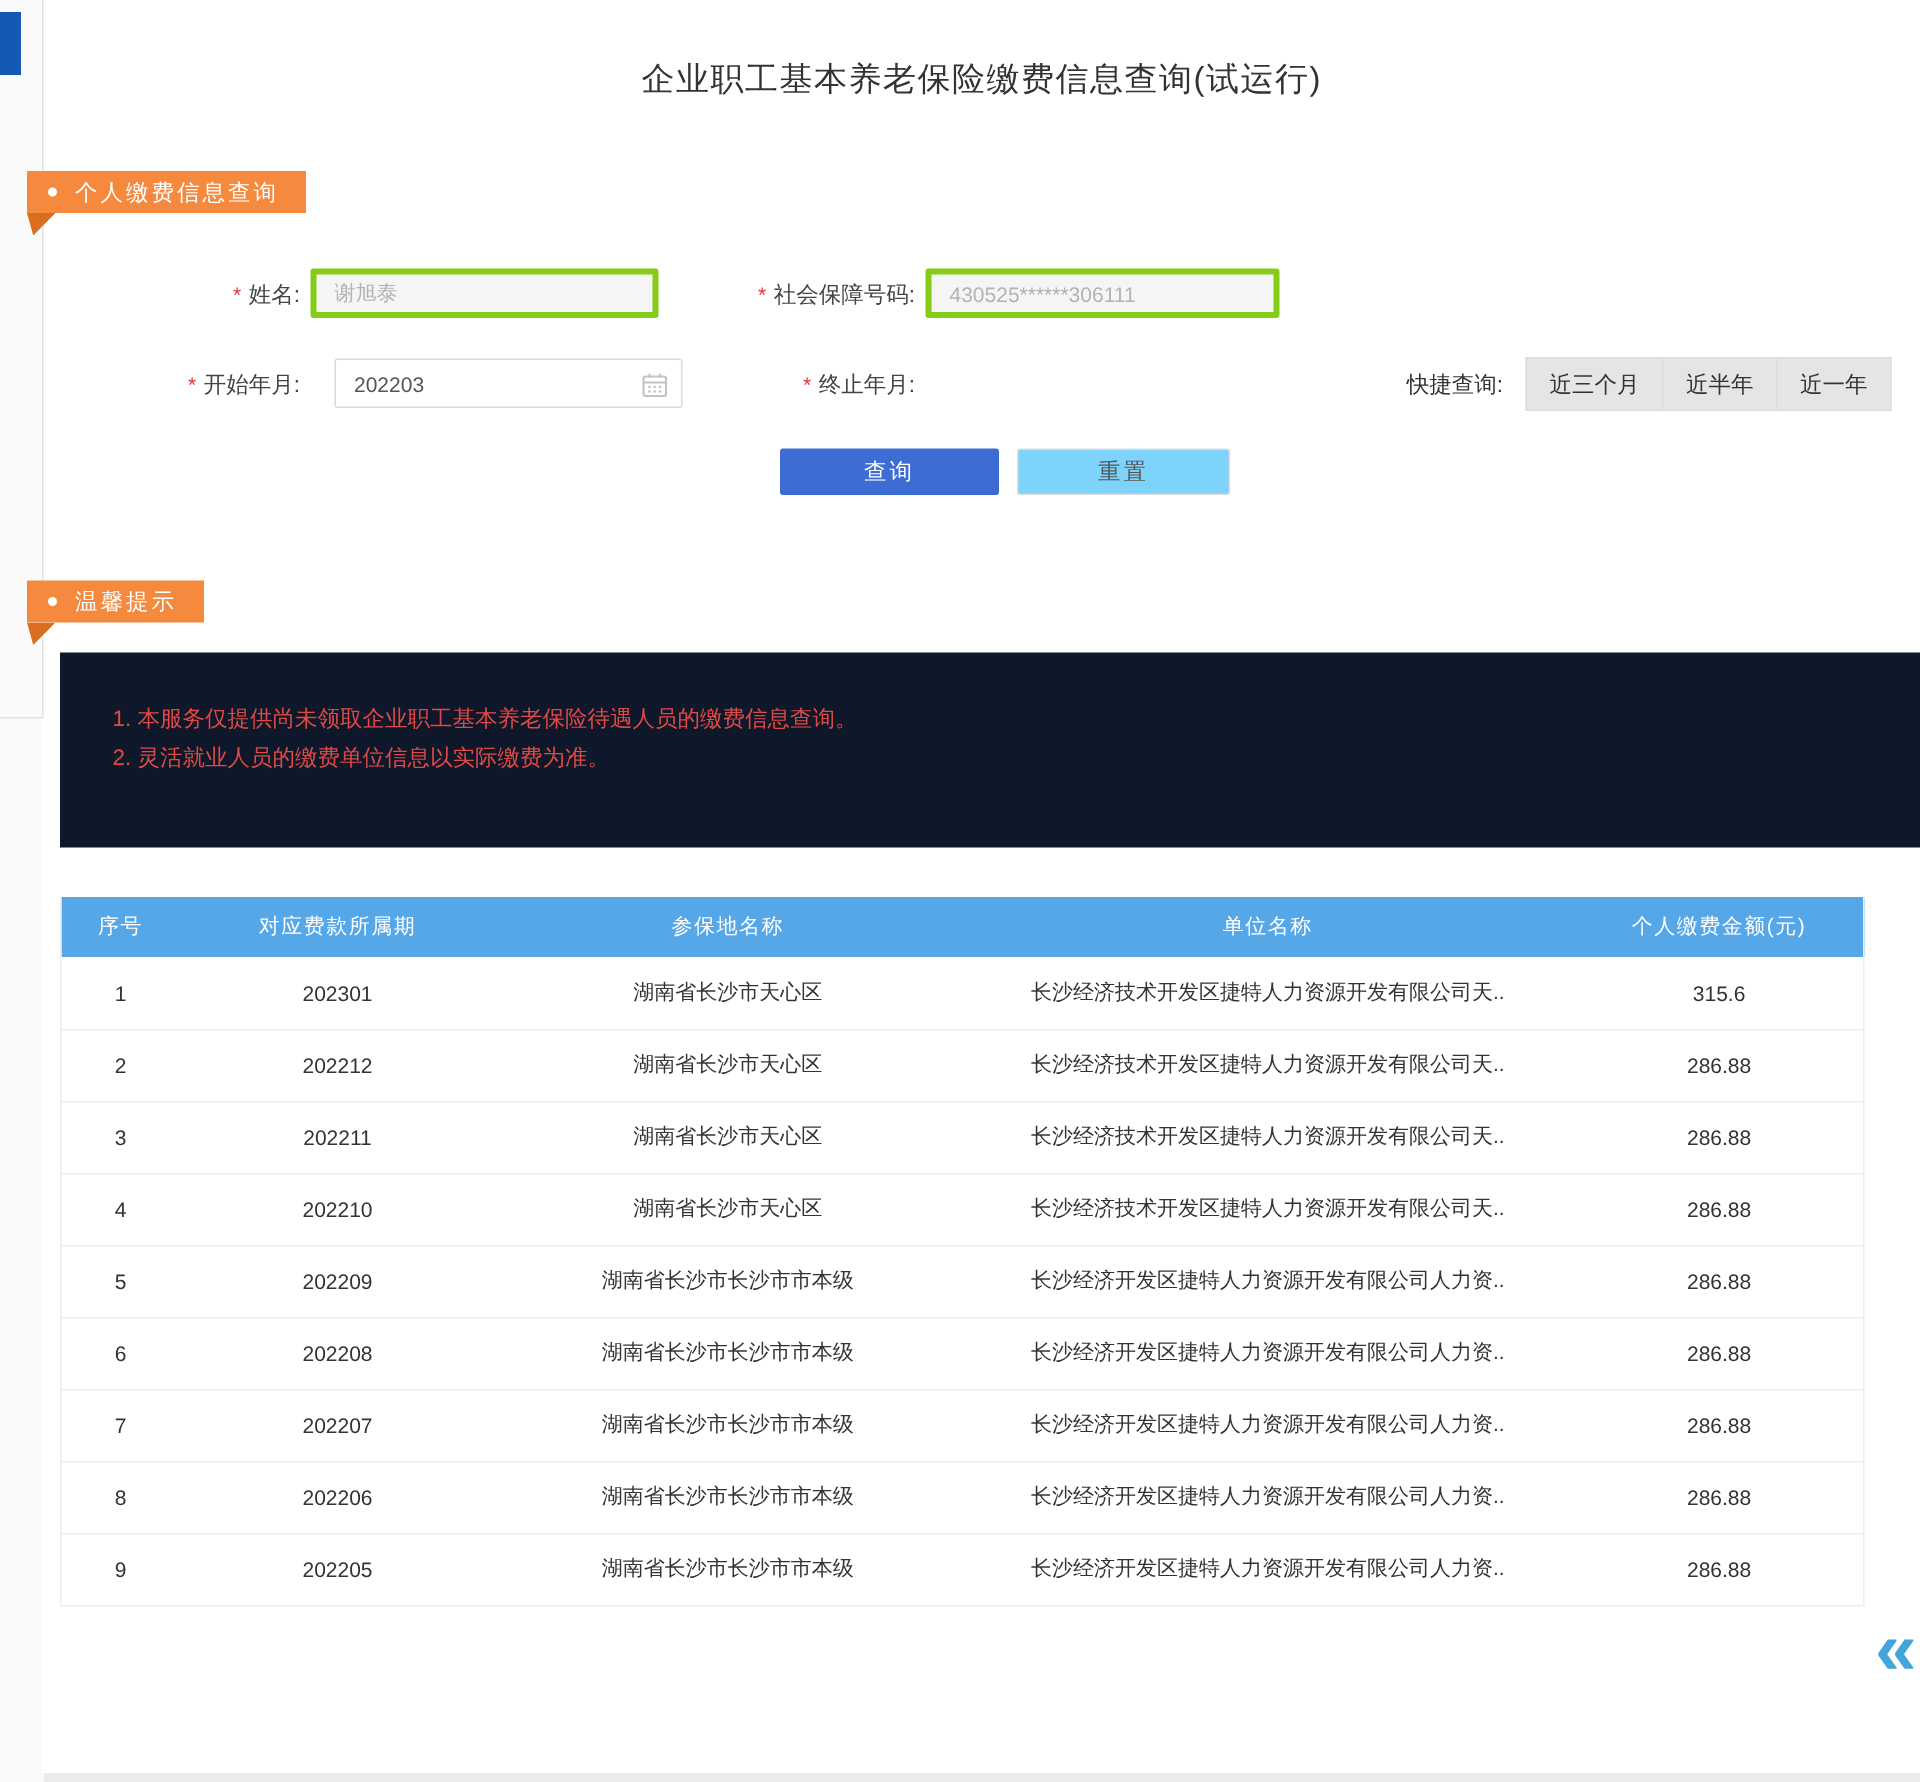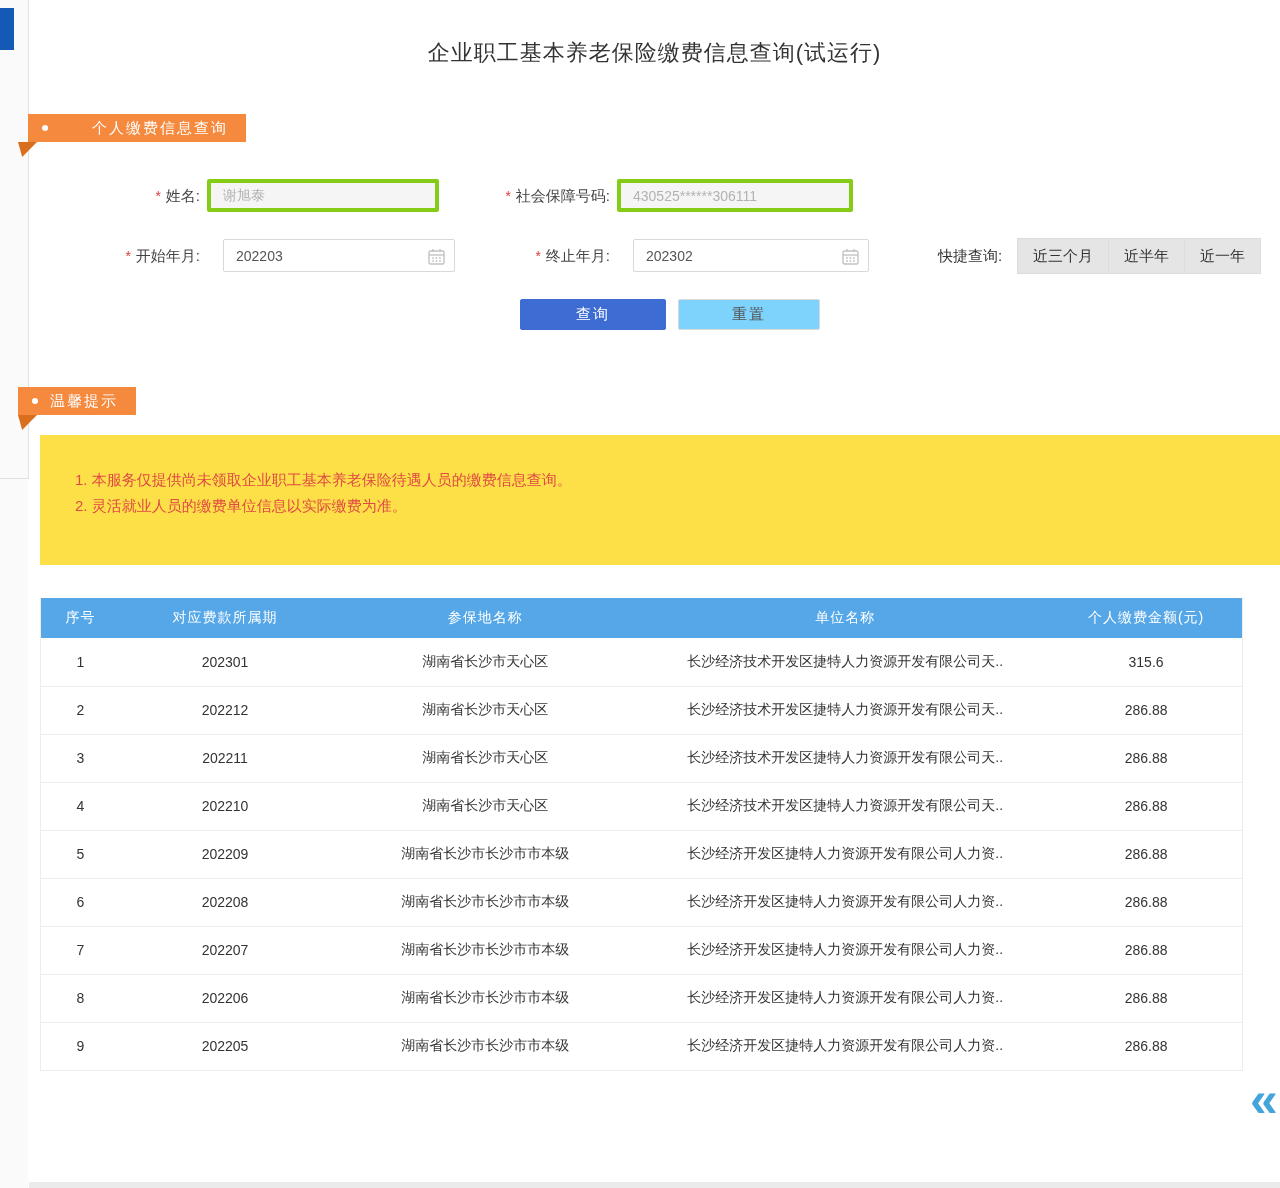--- a/index.html
+++ b/index.html
@@ -14,21 +14,21 @@
   .side-tab { position:absolute; left:0; top:8px; width:14px; height:42px; background:#1359b5; }
 
   
   .title { position:absolute; left:29px; right:0; top:38px; text-align:center;
     font-size:22px; font-weight:500; color:#333; letter-spacing:1px; }
 
   
   .badge { position:absolute; height:28px; background:#f5893e; color:#fff; font-size:15px;
     display:flex; align-items:center; padding:0 18px 0 14px; letter-spacing:2px; }
   .badge .dot { width:6px; height:6px; border-radius:50%; background:#fff; margin-right:12px; flex:0 0 auto; }
-  .badge-query { left:28px; top:114px;gap:32px; }
+  .badge-query { left:18px; top:114px; }
   .badge-tips  { left:18px; top:387px;align-items:center; }
   .fold { position:absolute; width:19px; height:15px; background:#d96f1d;
     clip-path:polygon(0 0,100% 0,22% 100%); }
   .fold-query { left:18px; top:142px; }
   .fold-tips  { left:18px; top:415px; }
 
   
   .form-label { position:absolute; font-size:15px; color:#444; text-align:right; }
   .req { color:#e03a3a; margin-right:5px; font-size:14px; }
   .lbl-name  { left:80px;  top:187px; width:120px; }
@@ -53,21 +53,21 @@
   .quick-btn { height:36px; padding:0 15px; background:#e5e5e5; border:1px solid #dcdcdc;
     font-size:15px; color:#333; margin-left:-1px; cursor:pointer; font-family:inherit; white-space:nowrap; }
   .quick-btn:first-child { margin-left:0; }
 
   .btn { position:absolute; height:31px; font-size:15px; border-radius:2px; cursor:pointer;
     font-family:inherit; letter-spacing:2px; }
   .btn-query { left:520px; top:299px; width:146px; background:#3d6cd3; border:1px solid #3d6cd3; color:#fff; }
   .btn-reset { left:678px; top:299px; width:142px; background:#7dd3fc; border:1px solid #d9d9d9; color:#555; }
 
   
-  .tips-panel { position:absolute; left:40px; top:435px; width:1240px; height:130px; background:#fde047; }
+  .tips-panel { position:absolute; left:40px; top:435px; width:1240px; height:130px; background:#0f172a; }
   .tips-panel .line { margin-left:35px; font-size:15px; color:#e04a45; line-height:26px; }
   .tips-panel .line:first-child { margin-top:32px; }
 
   
   .data-table { position:absolute; left:40px; top:598px; width:1203px; border-collapse:collapse;
     border:1px solid #ededed; border-top:none; }
   .data-table th { background:#55a7e8; color:#fff; font-size:14px; font-weight:normal;
     height:40px; text-align:center; letter-spacing:1px; }
   .data-table td { height:48px; text-align:center; font-size:14px; color:#333;
     border-bottom:1px solid #ededed; background:#fff; white-space:nowrap; overflow:hidden; }
@@ -112,35 +112,20 @@
       <circle cx="5" cy="10" r="0.9" fill="#c3c3c3"></circle>
         <circle cx="8.5" cy="10" r="0.9" fill="#c3c3c3"></circle>
         <circle cx="12" cy="10" r="0.9" fill="#c3c3c3"></circle>
       <circle cx="5" cy="13" r="0.9" fill="#c3c3c3"></circle>
         <circle cx="8.5" cy="13" r="0.9" fill="#c3c3c3"></circle>
         <circle cx="12" cy="13" r="0.9" fill="#c3c3c3"></circle>
     </svg>
   </div>
 
   <div class="form-label lbl-end"><span class="req">*</span><span>终止年月:</span></div>
-  <div class="date-wrap date-end">
-    <input value="202302" style="">
-    <svg class="cal-icon" viewBox="0 0 17 17">
-      <rect x="1" y="3" width="15" height="13" rx="1.5" fill="none" stroke="#c3c3c3" stroke-width="1.4"></rect>
-      <line x1="1" y1="7" x2="16" y2="7" stroke="#c3c3c3" stroke-width="1.4"></line>
-      <line x1="5" y1="1" x2="5" y2="4" stroke="#c3c3c3" stroke-width="1.4"></line>
-      <line x1="12" y1="1" x2="12" y2="4" stroke="#c3c3c3" stroke-width="1.4"></line>
-      <circle cx="5" cy="10" r="0.9" fill="#c3c3c3"></circle>
-        <circle cx="8.5" cy="10" r="0.9" fill="#c3c3c3"></circle>
-        <circle cx="12" cy="10" r="0.9" fill="#c3c3c3"></circle>
-      <circle cx="5" cy="13" r="0.9" fill="#c3c3c3"></circle>
-        <circle cx="8.5" cy="13" r="0.9" fill="#c3c3c3"></circle>
-        <circle cx="12" cy="13" r="0.9" fill="#c3c3c3"></circle>
-    </svg>
-  </div>
 
   <div class="form-label lbl-quick">快捷查询:</div>
   <div class="quick-group">
     <button class="quick-btn">近三个月</button>
     <button class="quick-btn">近半年</button>
     <button class="quick-btn">近一年</button>
   </div>
 
   <button class="btn btn-query">查询</button>
   <button class="btn btn-reset">重置</button>

